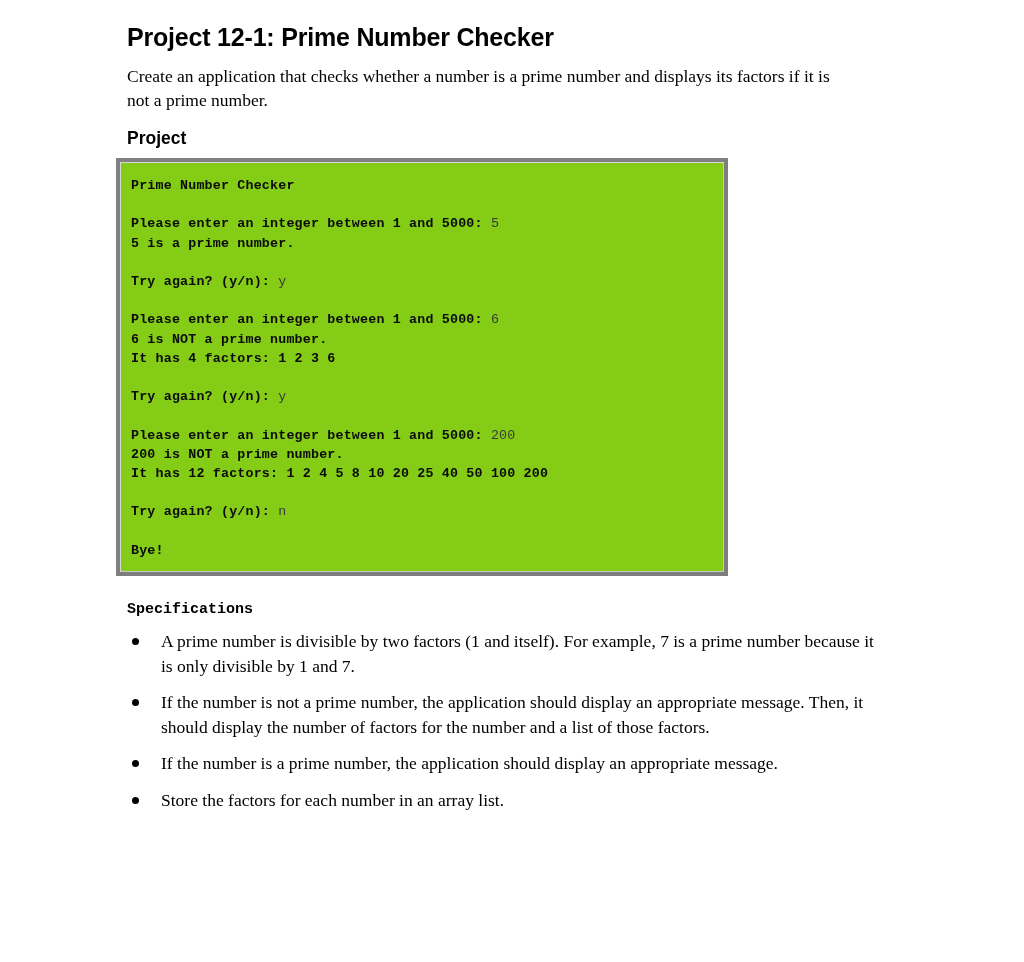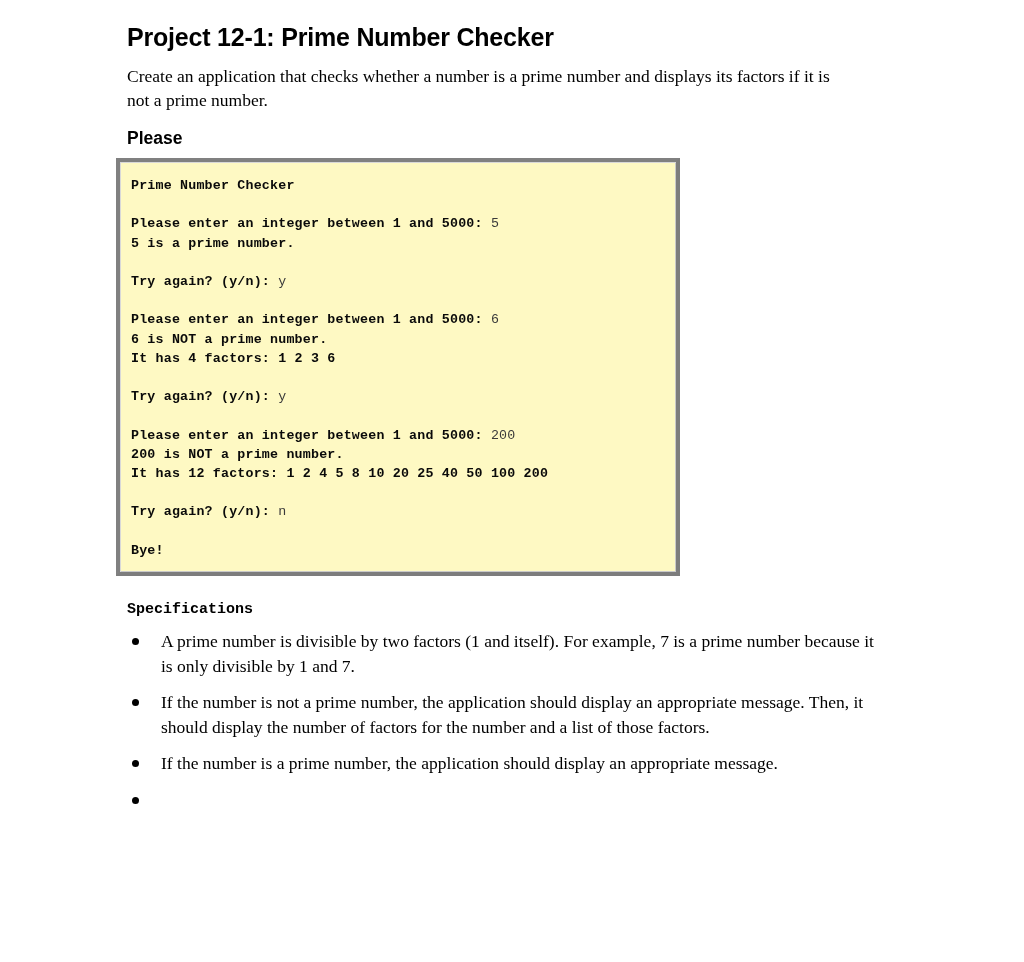--- a/index.html
+++ b/index.html
@@ -53,24 +53,24 @@
   .section-heading.specs {
     font-size: 15px;
     line-height: 24px;
     margin: 0 0 7px 0;
     font-family: Liberation Mono, monospace;
   }
 
   
   .console-box {
     position: relative;
-    width: 564px;
+    width: 612px;
     margin-left: -11px;
     box-sizing: border-box;
-    background: #fef9c3;
+    background: #84cc16;
     border: 4px solid #808080;
     border-right-color: #7d7d7d;
     border-bottom-color: #7d7d7d;
     padding: 14px 10px 12px 11px;
     margin-bottom: 22px;
   }
   .console-box::after {
     content: "";
     position: absolute;
     top: 0; left: 0; right: 0; bottom: 0;
@@ -129,29 +129,29 @@
 </head>
 <body>
 
 <div class="page">
   <div class="content">
 
     <h1 class="doc-title">Project 12-1: Prime Number Checker</h1>
 
     <p class="intro">Create an application that checks whether a number is a prime number and displays its factors if it is not a prime number.</p>
 
-    <h2 class="section-heading">Please</h2>
+    <h2 class="section-heading">Project</h2>
 
     <div class="console-box">
       <pre class="console-text" id="console-text"><div class="console-line"><span class="out">Prime Number Checker</span></div><div class="console-line">&nbsp;</div><div class="console-line"><span class="out">Please enter an integer between 1 and 5000: </span><span class="inp">5</span></div><div class="console-line"><span class="out">5 is a prime number.</span></div><div class="console-line">&nbsp;</div><div class="console-line"><span class="out">Try again? (y/n): </span><span class="inp">y</span></div><div class="console-line">&nbsp;</div><div class="console-line"><span class="out">Please enter an integer between 1 and 5000: </span><span class="inp">6</span></div><div class="console-line"><span class="out">6 is NOT a prime number.</span></div><div class="console-line"><span class="out">It has 4 factors: 1 2 3 6</span></div><div class="console-line">&nbsp;</div><div class="console-line"><span class="out">Try again? (y/n): </span><span class="inp">y</span></div><div class="console-line">&nbsp;</div><div class="console-line"><span class="out">Please enter an integer between 1 and 5000: </span><span class="inp">200</span></div><div class="console-line"><span class="out">200 is NOT a prime number.</span></div><div class="console-line"><span class="out">It has 12 factors: 1 2 4 5 8 10 20 25 40 50 100 200</span></div><div class="console-line">&nbsp;</div><div class="console-line"><span class="out">Try again? (y/n): </span><span class="inp">n</span></div><div class="console-line">&nbsp;</div><div class="console-line"><span class="out">Bye!</span></div></pre>
     </div>
 
     <h2 class="section-heading specs">Specifications</h2>
 
     <ul class="spec-list" id="spec-list">
         <li class="spec-item"><span class="spec-bullet"></span><span>A prime number is divisible by two factors (1 and itself). For example, 7 is a prime number because it is only divisible by 1 and 7.</span></li>
         <li class="spec-item"><span class="spec-bullet"></span><span>If the number is not a prime number, the application should display an appropriate message. Then, it should display the number of factors for the number and a list of those factors.</span></li>
         <li class="spec-item"><span class="spec-bullet"></span><span>If the number is a prime number, the application should display an appropriate message.</span></li>
-        <li class="spec-item"><span class="spec-bullet"></span></li>
+        <li class="spec-item"><span class="spec-bullet"></span><span>Store the factors for each number in an array list.</span></li>
       </ul>
 
   </div>
 </div>
 
 </body></html>

